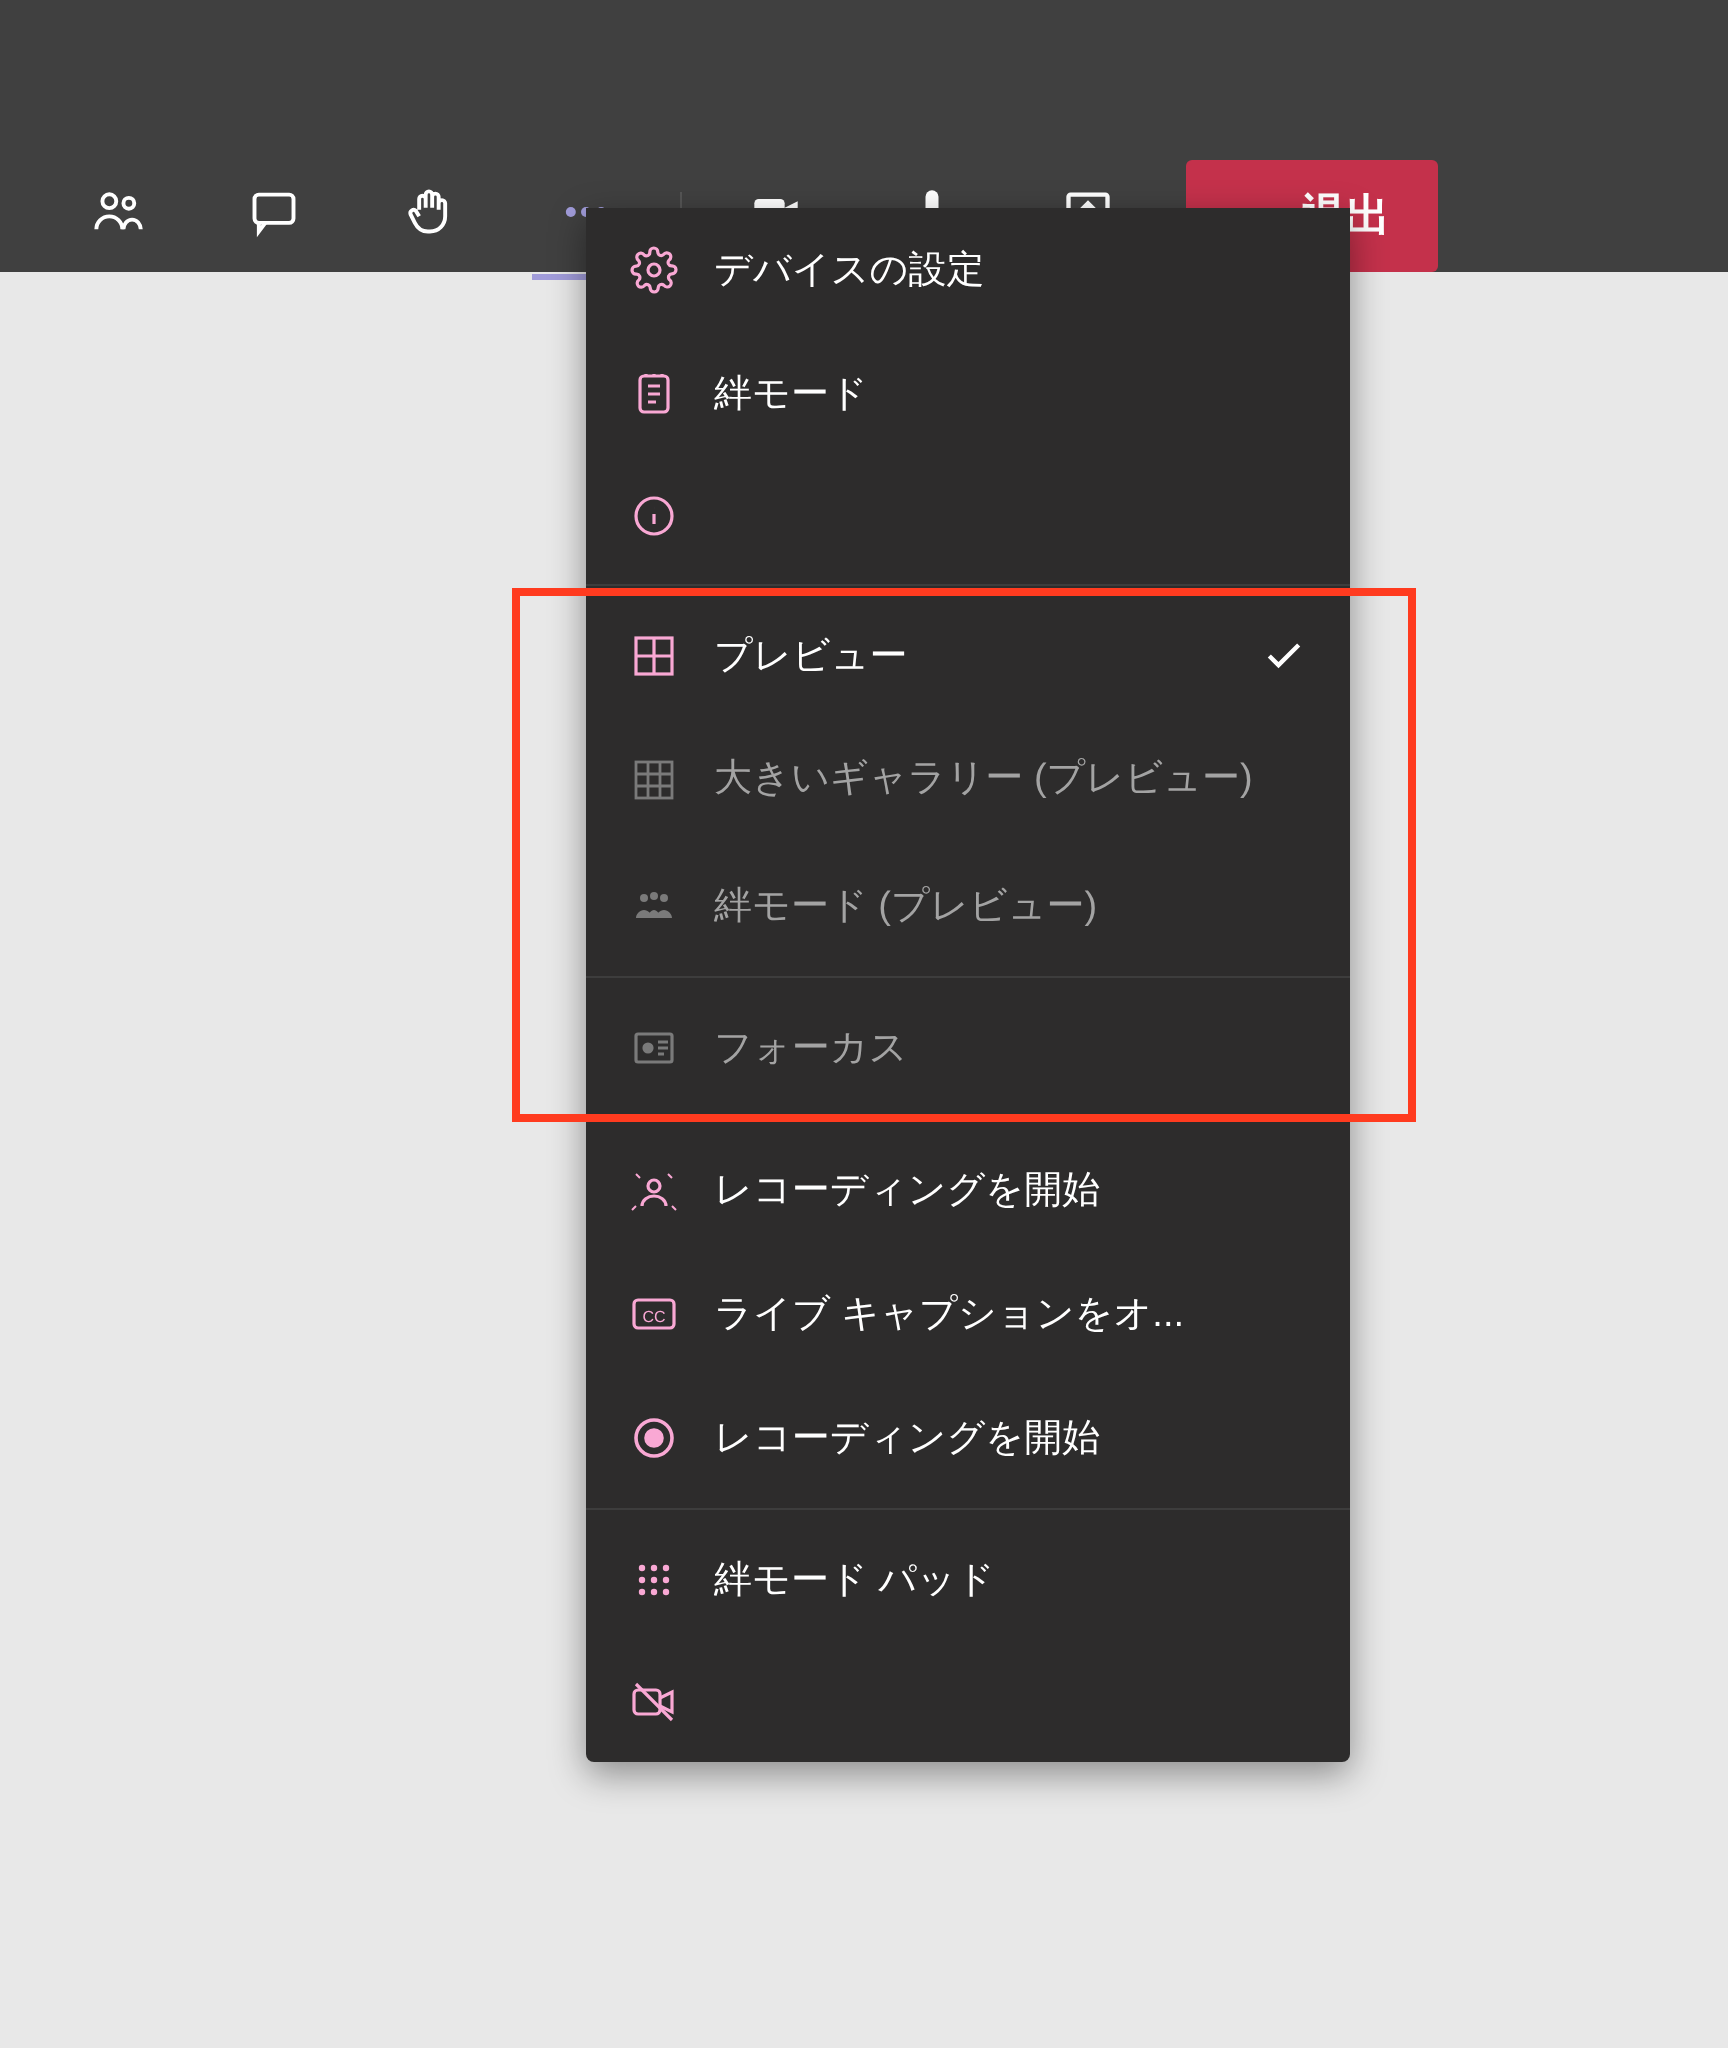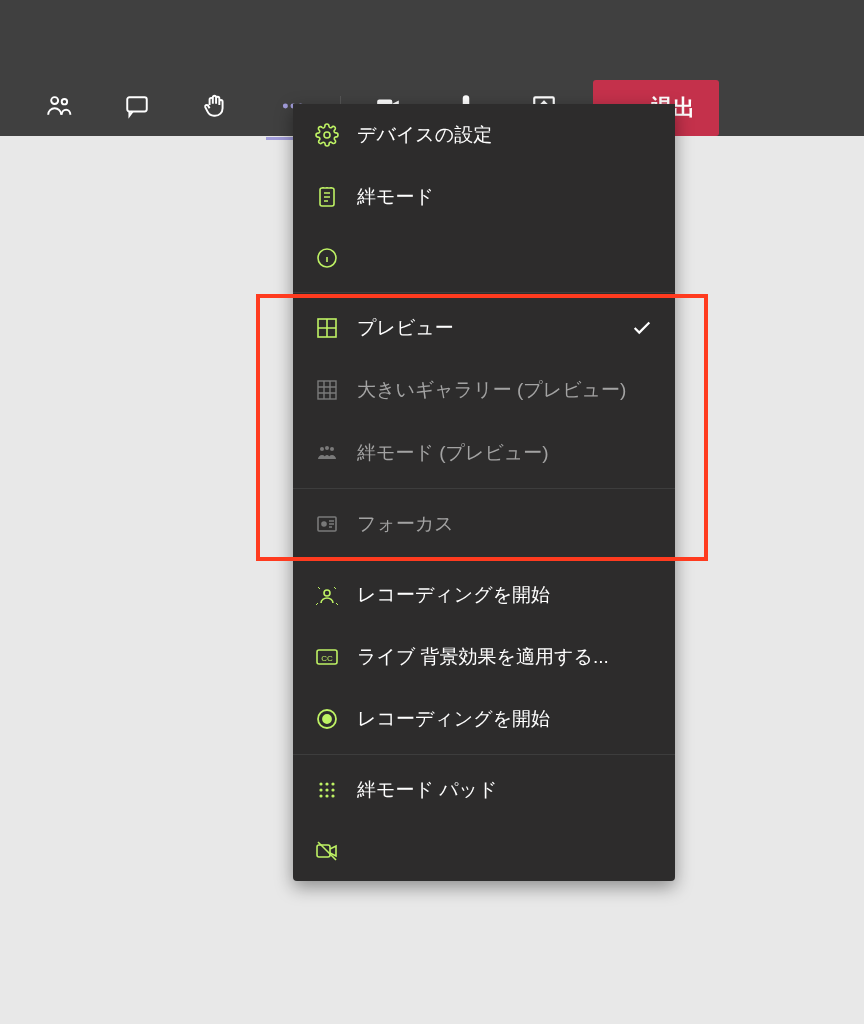--- a/index.html
+++ b/index.html
@@ -82,21 +82,21 @@
     position: relative;
   }
   .menu-item.two-line .label { line-height: 1.4; }
   .menu-item .icon-slot {
     width: 24px;
     height: 24px;
     display: flex;
     align-items: center;
     justify-content: center;
     flex-shrink: 0;
-    color: #bef264;
+    color: #f9a8d4;
   }
   .menu-item.disabled { color: #a3a3a3; cursor: default; }
   .menu-item.disabled .icon-slot { color: #7a7a7a; }
   .menu-item .label { flex: 1; }
   .menu-item .check {
     width: 22px;
     height: 22px;
     color: #fff;
   }
   .menu-divider {
@@ -268,21 +268,21 @@
     <span class="label">レコーディングを開始</span>
   </div>
 
   <div class="menu-item">
     <span class="icon-slot">
       <svg viewBox="0 0 24 24" fill="none" stroke="currentColor" stroke-width="1.6">
           <rect x="2" y="5" width="20" height="14" rx="2"></rect>
           <text x="12" y="16" text-anchor="middle" font-size="8" fill="currentColor" stroke="none" font-family="sans-serif">CC</text>
         </svg>
     </span>
-    <span class="label">ライブ 背景効果を適用する...</span>
+    <span class="label">ライブ キャプションをオ...</span>
   </div>
 
   <div class="menu-item">
     <span class="icon-slot">
       <svg viewBox="0 0 24 24" fill="none" stroke="currentColor" stroke-width="1.8">
           <circle cx="12" cy="12" r="9"></circle>
           <circle cx="12" cy="12" r="4" fill="currentColor"></circle>
         </svg>
     </span>
     <span class="label">レコーディングを開始</span>

